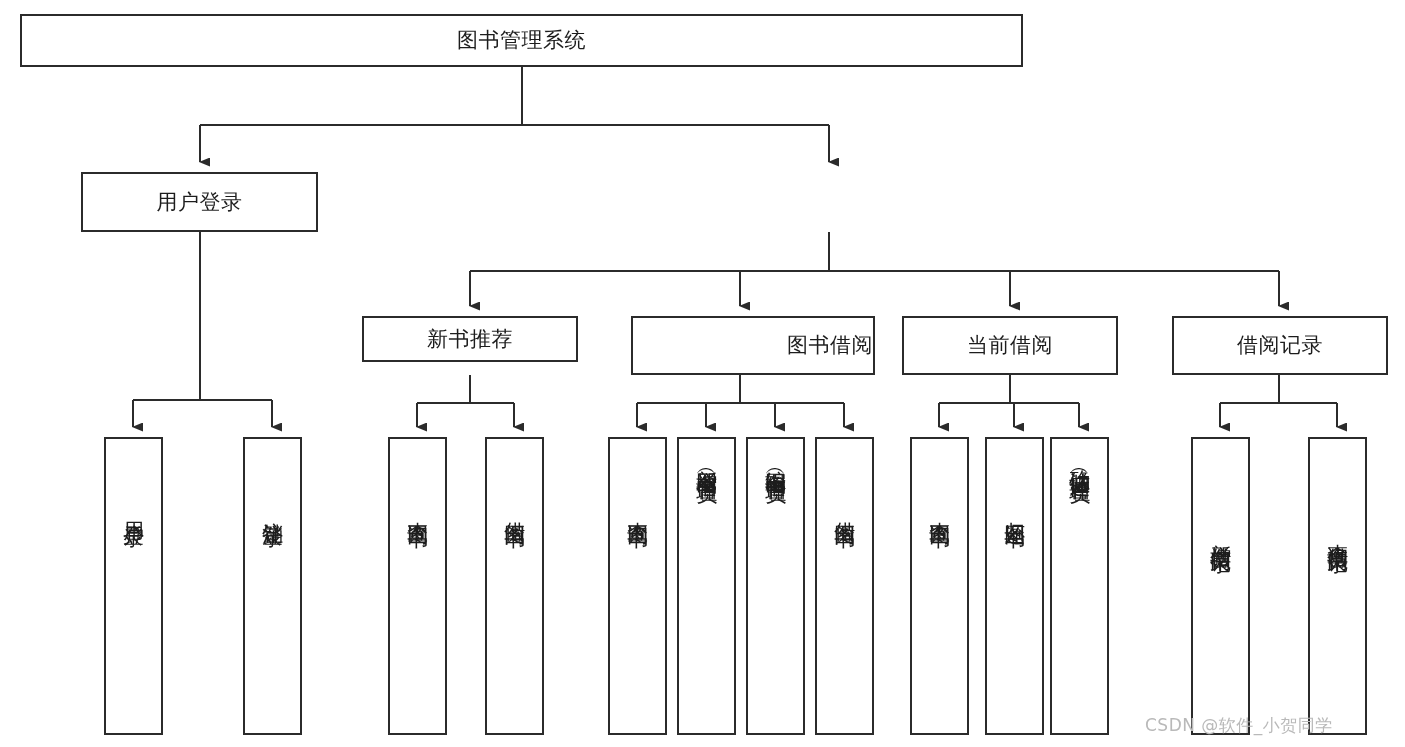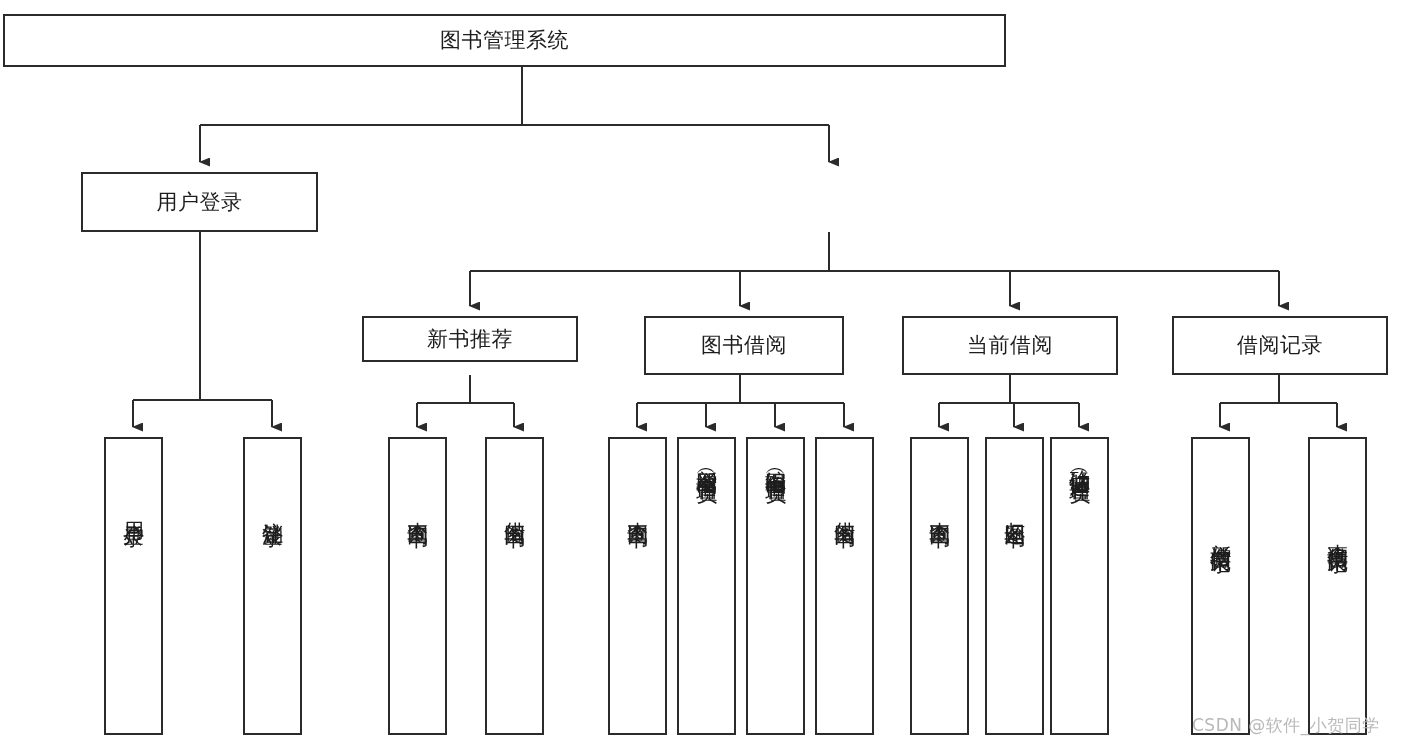--- a/index.html
+++ b/index.html
@@ -126,32 +126,32 @@
       <path d="M 1014,403 L 1014,427" marker-end="url(#arrowhead)"></path>
       <path d="M 1079,403 L 1079,427" marker-end="url(#arrowhead)"></path>
 
       <path d="M 1279,375 L 1279,403"></path>
       <path d="M 1220,403 L 1337,403"></path>
       <path d="M 1220,403 L 1220,427" marker-end="url(#arrowhead)"></path>
       <path d="M 1337,403 L 1337,427" marker-end="url(#arrowhead)"></path>
     </g>
   </svg>
 
-  <div class="node" style="left:3px; top:14px; width:1003px; height:53px;">
+  <div class="node" style="left:20px; top:14px; width:1003px; height:53px;">
     <span class="node-label">图书管理系统</span>
   </div>
 
   <div class="node" style="left:81px; top:172px; width:237px; height:60px;">
     <span class="node-label">用户登录</span>
   </div>
 
   <div class="node" style="left:362px; top:316px; width:216px; height:46px;">
     <span class="node-label">新书推荐</span>
   </div>
-  <div class="node" style="left:644px; top:316px; width:200px; height:59px;">
+  <div class="node" style="left:631px; top:316px; width:244px; height:59px;justify-content:flex-end;">
     <span class="node-label">图书借阅</span>
   </div>
   <div class="node" style="left:902px; top:316px; width:216px; height:59px;">
     <span class="node-label">当前借阅</span>
   </div>
   <div class="node" style="left:1172px; top:316px; width:216px; height:59px;">
     <span class="node-label">借阅记录</span>
   </div>
 
   <div class="node leaf pad-mid" style="left:104px; top:437px; width:59px; height:298px;">
@@ -187,15 +187,15 @@
   <div class="node leaf pad-top" style="left:1050px; top:437px; width:59px; height:298px;">
     <span class="node-label">确认归还（管理员）</span>
   </div>
   <div class="node leaf pad-low" style="left:1191px; top:437px; width:59px; height:298px;">
     <span class="node-label">新增借阅记录</span>
   </div>
   <div class="node leaf pad-low" style="left:1308px; top:437px; width:59px; height:298px;">
     <span class="node-label">查询借阅记录</span>
   </div>
 
-  <div class="watermark" style="left:1192px; top:714px;">CSDN @软件_小贺同学</div>
+  <div class="watermark" style="left:1145px; top:714px;">CSDN @软件_小贺同学</div>
 
 </div>
 
 </body></html>

